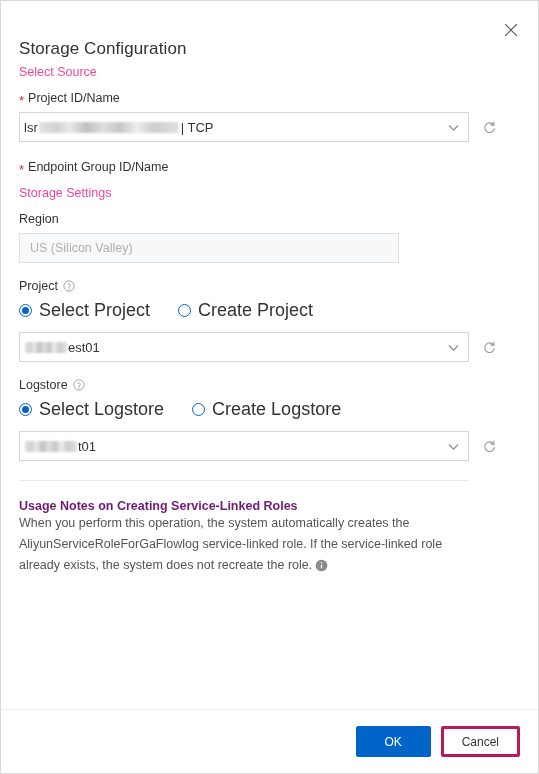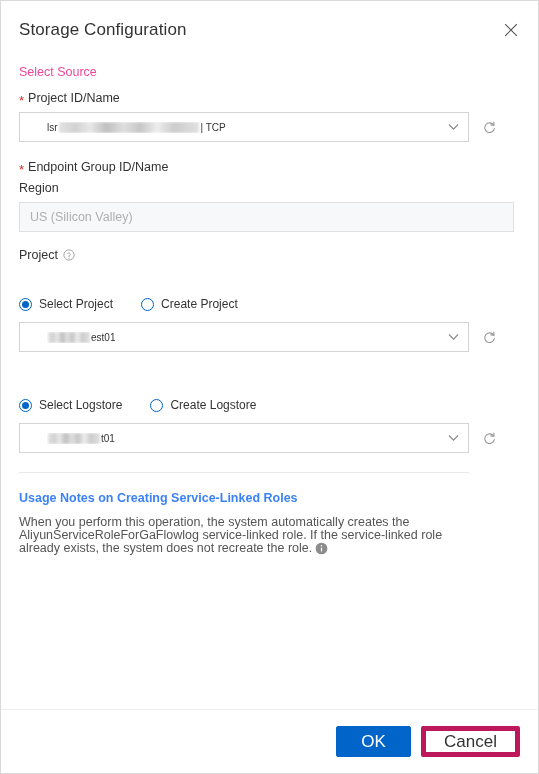--- a/index.html
+++ b/index.html
@@ -20,21 +20,21 @@
     border: 1px solid #d9d9d9;
     overflow: hidden;
   }
 
   
   .dlg-header {
     position: relative;
     height: 58px;
     padding: 0 18px;
     display: flex;
-    align-items: center;
+    align-items: flex-end;
   }
   .dlg-title {
     font-size: 17px;
     color: #333333;
     letter-spacing: .1px;
   }
   .close-btn {
     position: absolute;
     top: 18px;
     right: 16px;
@@ -87,22 +87,22 @@
   }
   .select-box {
     position: relative;
     width: 450px;
     height: 30px;
     box-sizing: border-box;
     border: 1px solid #d4d4d4;
     background: #ffffff;
     display: flex;
     align-items: center;
-    padding: 0 26px 0 27px;
-    font-size: 10px;
+    padding: 0 26px 0 4px;
+    font-size: 13px;
     color: #333333;
     cursor: pointer;
   }
   .select-value {
     display: flex;
     align-items: center;
     white-space: nowrap;
     overflow: hidden;
   }
   .caret {
@@ -132,21 +132,21 @@
     margin: 0 1px;
     background: linear-gradient(90deg,
       #e2e2e2 0%, #cfcfcf 12%, #e8e8e8 22%, #bdbdbd 34%,
       #dedede 46%, #c4c4c4 58%, #ededed 70%, #cacaca 82%, #e0e0e0 100%);
     filter: blur(1.1px);
     opacity: .95;
   }
 
   
   .disabled-input {
-    width: 495px;
+    width: 380px;
     height: 30px;
     box-sizing: border-box;
     border: 1px solid #e0e0e0;
     background: #f7f8fa;
     display: flex;
     align-items: center;
     padding: 0 10px;
     font-size: 12.5px;
     color: #b0b0b0;
   }
@@ -155,23 +155,22 @@
   .radio-group {
     display: flex;
     align-items: center;
     margin-bottom: 11px;
   }
   .radio-item {
     display: flex;
     align-items: center;
     cursor: pointer;
     margin-right: 28px;
-    font-size: 12px;
+    font-size: 18px;
     color: #333333;
-    margin-top: 28px;
   }
   .radio-mark {
     width: 13px;
     height: 13px;
     border-radius: 50%;
     box-sizing: border-box;
     border: 1px solid #0064c8;
     background: #ffffff;
     margin-right: 7px;
     flex: none;
@@ -193,27 +192,26 @@
   
   .divider {
     height: 1px;
     background: #e8e8e8;
     width: 450px;
     margin: 19px 0 18px 0;
   }
   .notes-title {
     font-size: 12.5px;
     font-weight: bold;
-    color: #3b82f6;
-    margin-bottom: 11px;
+    color: #701a75;
   }
   .notes-text {
     font-size: 12.5px;
     color: #555555;
-    line-height: 13px;
+    line-height: 21px;
     width: 448px;
   }
   .info-icon {
     display: inline-flex;
     vertical-align: -3px;
     margin-left: 3px;
     cursor: pointer;
   }
 
   
@@ -226,39 +224,39 @@
     align-items: center;
     justify-content: flex-end;
     padding-right: 18px;
     box-sizing: border-box;
     background: #ffffff;
   }
   .btn {
     height: 31px;
     min-width: 75px;
     padding: 0 18px;
-    font-size: 17px;
+    font-size: 12px;
     font-family: "Liberation Sans", sans-serif;
     box-sizing: border-box;
     cursor: pointer;
     display: inline-flex;
     align-items: center;
     justify-content: center;
     border-radius: 2px;
   }
   .btn-primary {
     background: #0064c8;
     color: #ffffff;
     border: 1px solid #0064c8;
     margin-right: 10px;
   }
   .btn-default {
     background: #ffffff;
     color: #333333;
-    border: 5px solid #be185d;
+    border: 3px solid #be185d;
   }
 </style>
 </head>
 <body>
 
 <div class="dialog">
 
   <div class="dlg-header">
     <div class="dlg-title">Storage Configuration</div>
     <div class="close-btn">
@@ -295,20 +293,21 @@
           <path d="M8.4 4.2 L11.9 4.4 L11.6 1.1" stroke="#9a9a9a" stroke-width="1.2" fill="none" stroke-linecap="round" stroke-linejoin="round"></path>
         </svg>
       </div>
     </div>
 
     <div class="field-label">
       <span class="req-star">*</span>
       <span>Endpoint Group ID/Name</span>
     </div>
 
+    <div class="section-title" style="margin-top:12px;">Storage Settings</div>
 
     <div class="field-label">
       <span>Region</span>
     </div>
     <div class="ctrl-row">
       <div class="disabled-input">
         <span>US (Silicon Valley)</span>
       </div>
     </div>
 
@@ -345,20 +344,30 @@
         </span>
       </div>
       <div class="refresh-btn">
         <svg width="13" height="13" viewBox="0 0 14 14">
           <path d="M11.6 4.6 A5.2 5.2 0 1 0 12.2 8.2" stroke="#9a9a9a" stroke-width="1.2" fill="none" stroke-linecap="round"></path>
           <path d="M8.4 4.2 L11.9 4.4 L11.6 1.1" stroke="#9a9a9a" stroke-width="1.2" fill="none" stroke-linecap="round" stroke-linejoin="round"></path>
         </svg>
       </div>
     </div>
 
+    <div class="field-label" style="margin-top:-2px;">
+      <span>Logstore</span>
+      <span class="help-icon">
+        <svg width="12" height="12" viewBox="0 0 14 14">
+          <circle cx="7" cy="7" r="6" stroke="#999" stroke-width="1" fill="none"></circle>
+          <path d="M5.3 5.3 A1.75 1.75 0 1 1 7 8.0 L7 8.9" stroke="#999" stroke-width="1" fill="none" stroke-linecap="round"></path>
+          <circle cx="7" cy="10.6" r="0.65" fill="#999"></circle>
+        </svg>
+      </span>
+    </div>
     <div class="radio-group">
       <div class="radio-item checked">
         <span class="radio-mark"></span>
         <span>Select Logstore</span>
       </div>
       <div class="radio-item">
         <span class="radio-mark"></span>
         <span>Create Logstore</span>
       </div>
     </div>

